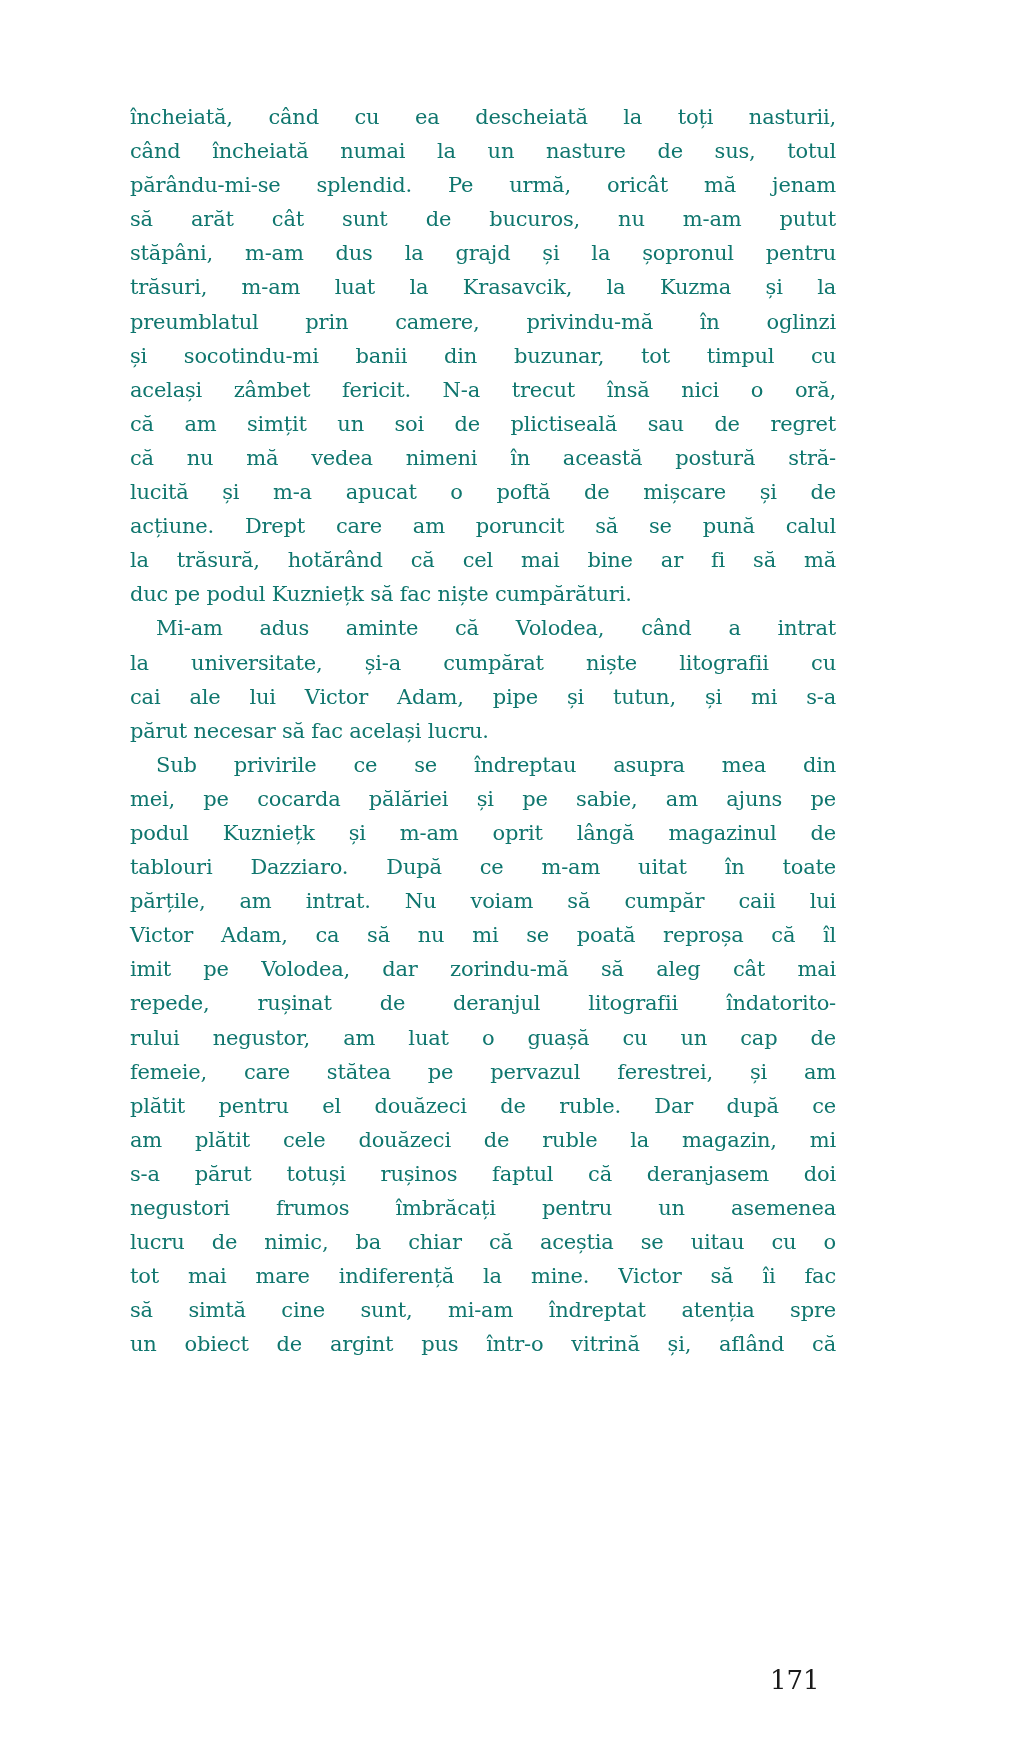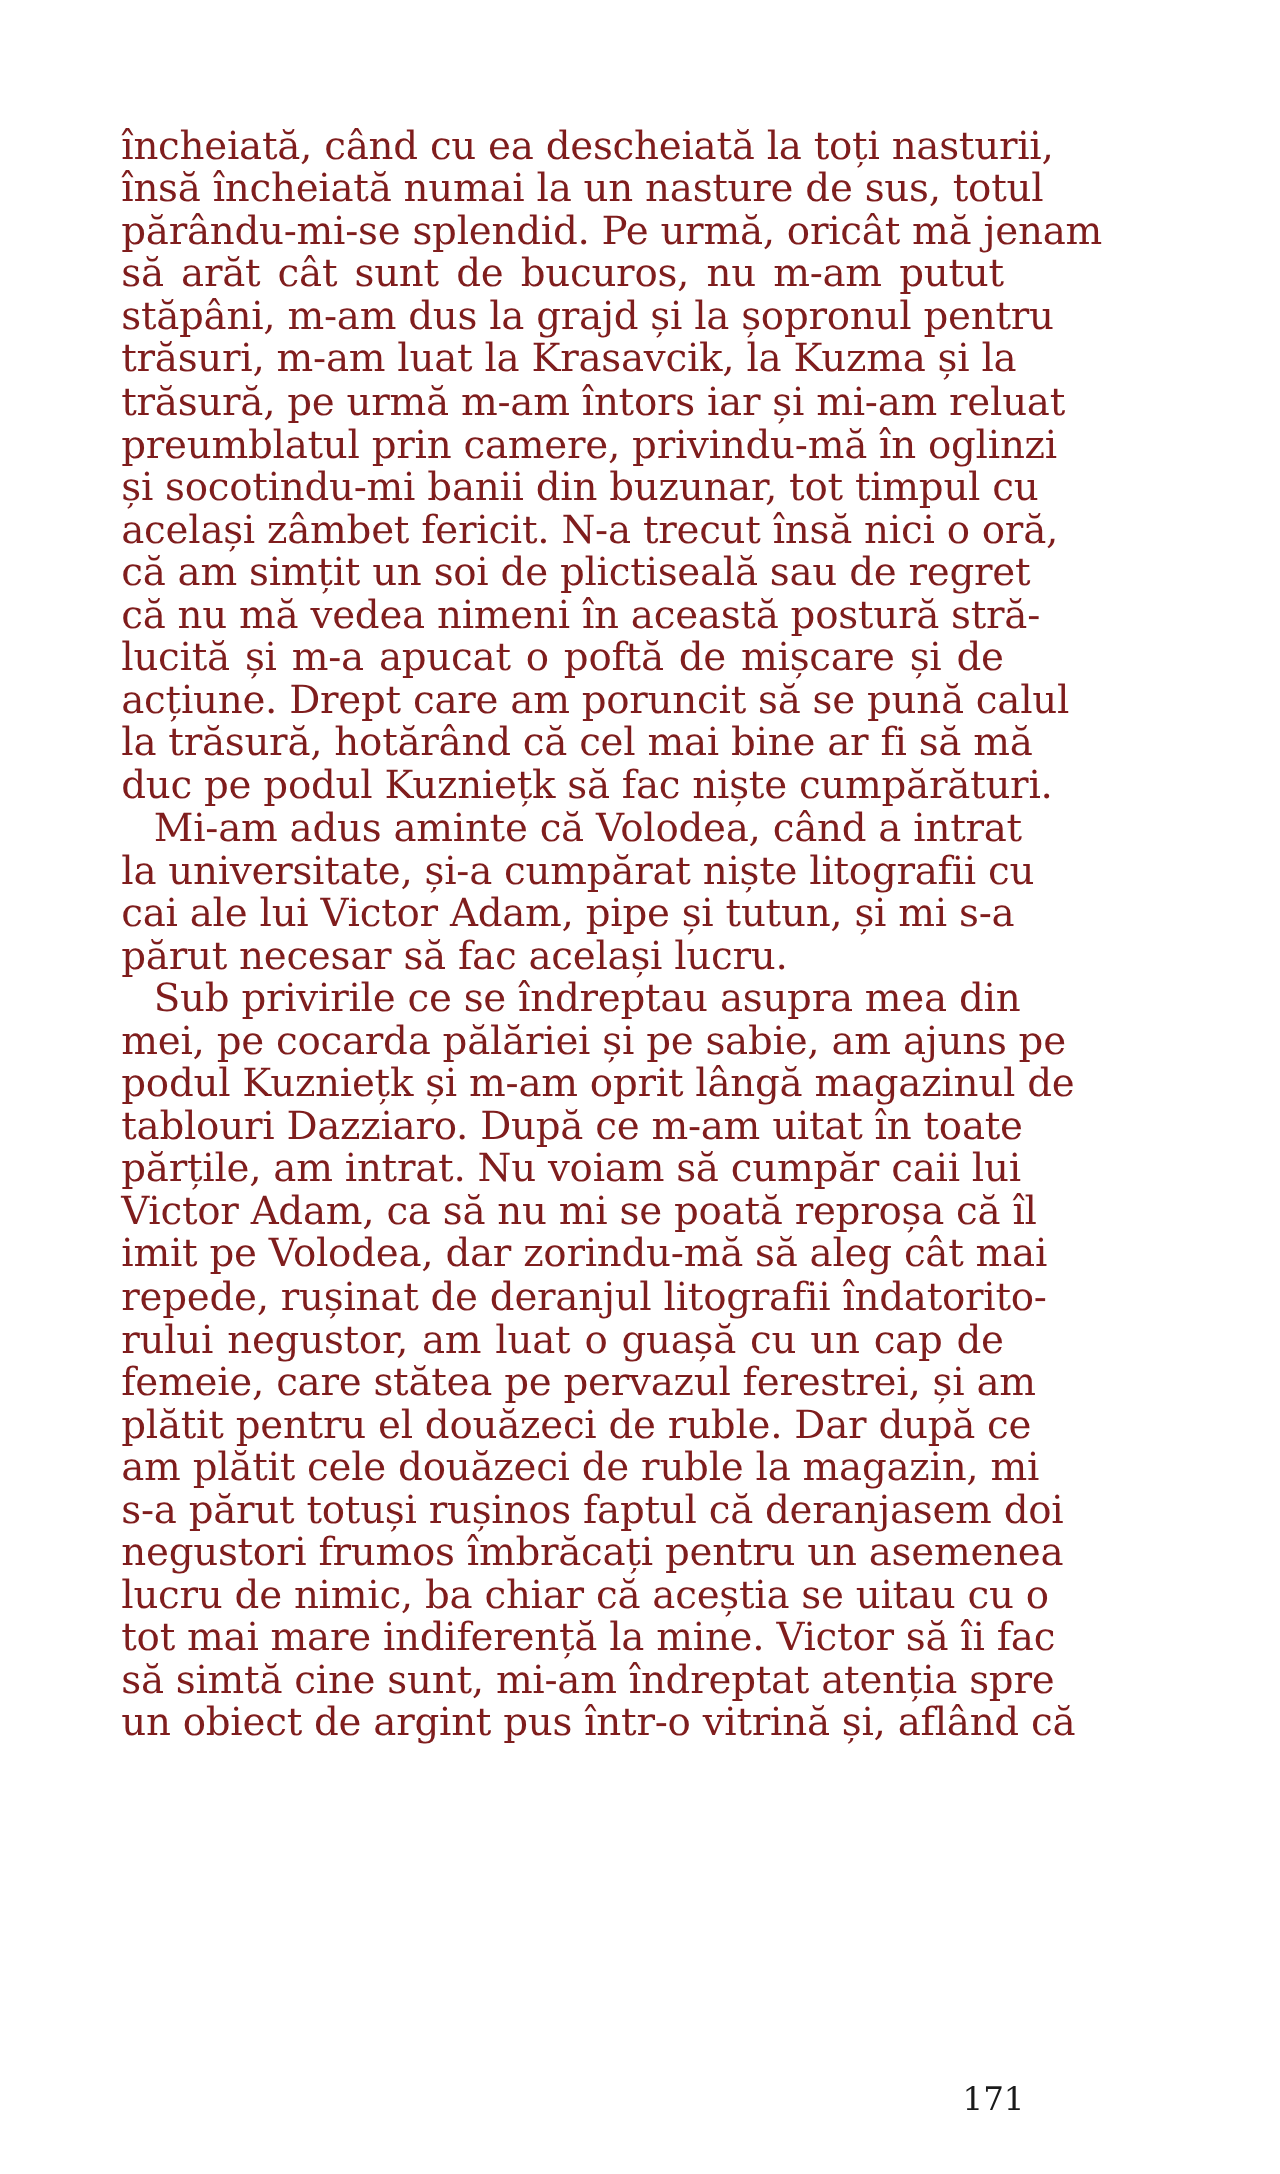--- a/index.html
+++ b/index.html
@@ -1,46 +1,45 @@
 <!DOCTYPE html>
 <html><head>
 <meta charset="utf-8">
 <style>
   html, body { margin: 0; padding: 0; background: #ffffff; }
   body { width: 1024px; height: 1739px; position: relative; overflow: hidden; }
   .page {
-    position: absolute; left: 97px; top: 100px; width: 706px;
+    position: absolute; left: 130px; top: 100px; width: 706px;
     font-family: "DejaVu Serif", "Liberation Serif", serif;
-    font-size: 31px; line-height: 34.1px; color: #7f1d1d;
+    font-size: 21px; line-height: 34.1px; color: #0f766e;
     letter-spacing: -0.2px;
   }
   .line {
     display: block; height: 34.1px; white-space: nowrap;
     text-align: justify; text-align-last: justify;
   }
   .line.last { text-align-last: left; }
   .line.indent { text-indent: 26px; }
   .page-number {
     position: absolute; left: 770px; top: 1665px;
     font-family: "DejaVu Serif", "Liberation Serif", serif;
     font-size: 26px; color: #1a1a1a; text-align: right;
   }
 </style>
 </head>
 <body>
 
 <div class="page" id="page">
     <div>
       <span class="line">încheiată, când cu ea descheiată la toți nasturii,</span>
-      <span class="line">însă încheiată numai la un nasture de sus, totul</span>
+      <span class="line">când încheiată numai la un nasture de sus, totul</span>
       <span class="line">părându-mi-se splendid. Pe urmă, oricât mă jenam</span>
       <span class="line">să arăt cât sunt de bucuros, nu m-am putut</span>
       <span class="line">stăpâni, m-am dus la grajd și la șopronul pentru</span>
       <span class="line">trăsuri, m-am luat la Krasavcik, la Kuzma și la</span>
-      <span class="line">trăsură, pe urmă m-am întors iar și mi-am reluat</span>
       <span class="line">preumblatul prin camere, privindu-mă în oglinzi</span>
       <span class="line">și socotindu-mi banii din buzunar, tot timpul cu</span>
       <span class="line">același zâmbet fericit. N-a trecut însă nici o oră,</span>
       <span class="line">că am simțit un soi de plictiseală sau de regret</span>
       <span class="line">că nu mă vedea nimeni în această postură stră-</span>
       <span class="line">lucită și m-a apucat o poftă de mișcare și de</span>
       <span class="line">acțiune. Drept care am poruncit să se pună calul</span>
       <span class="line">la trăsură, hotărând că cel mai bine ar fi să mă</span>
       <span class="line last">duc pe podul Kuzniețk să fac niște cumpărături.</span>
     </div>

